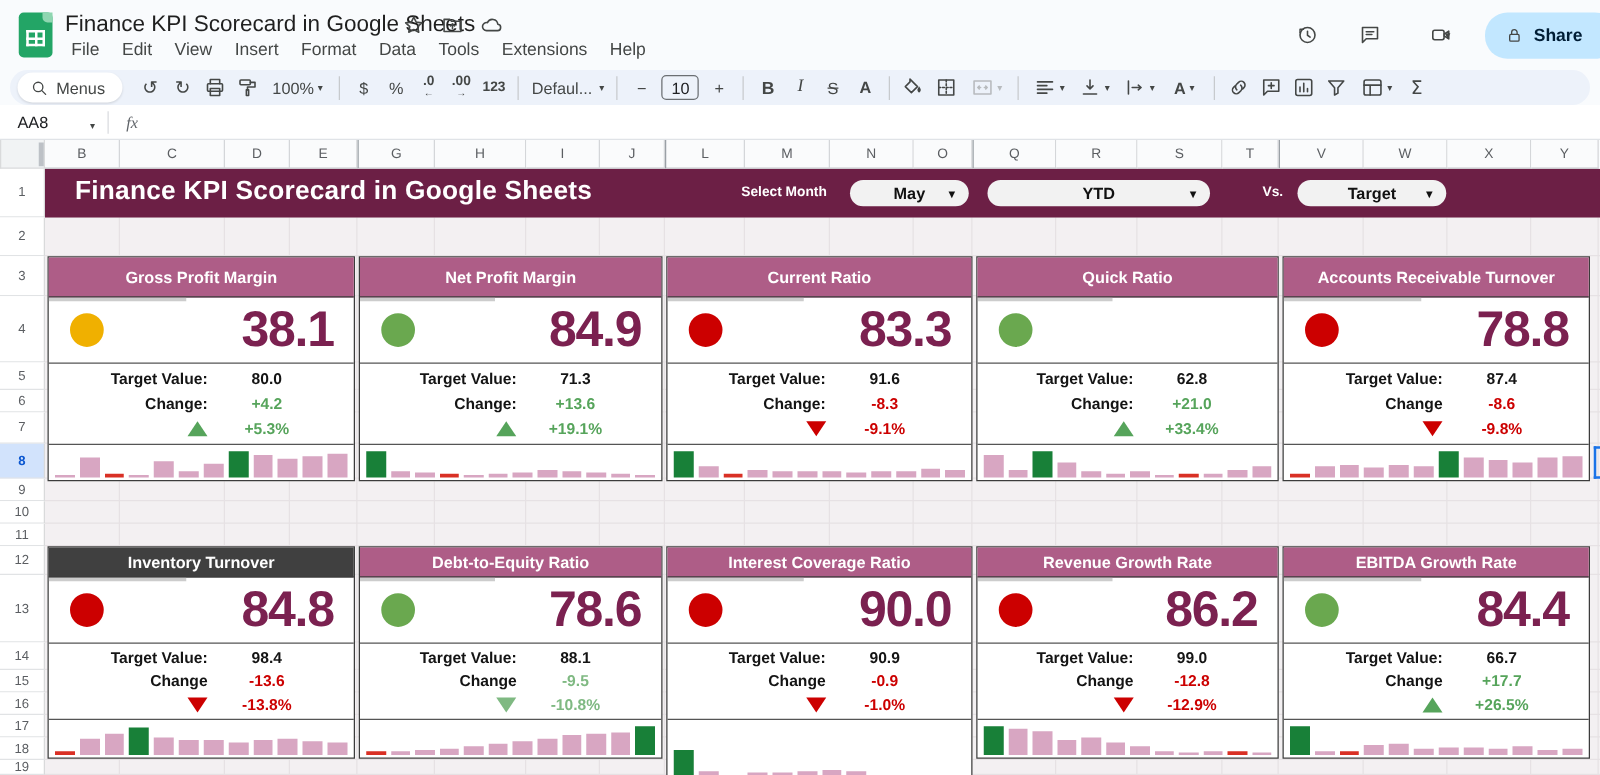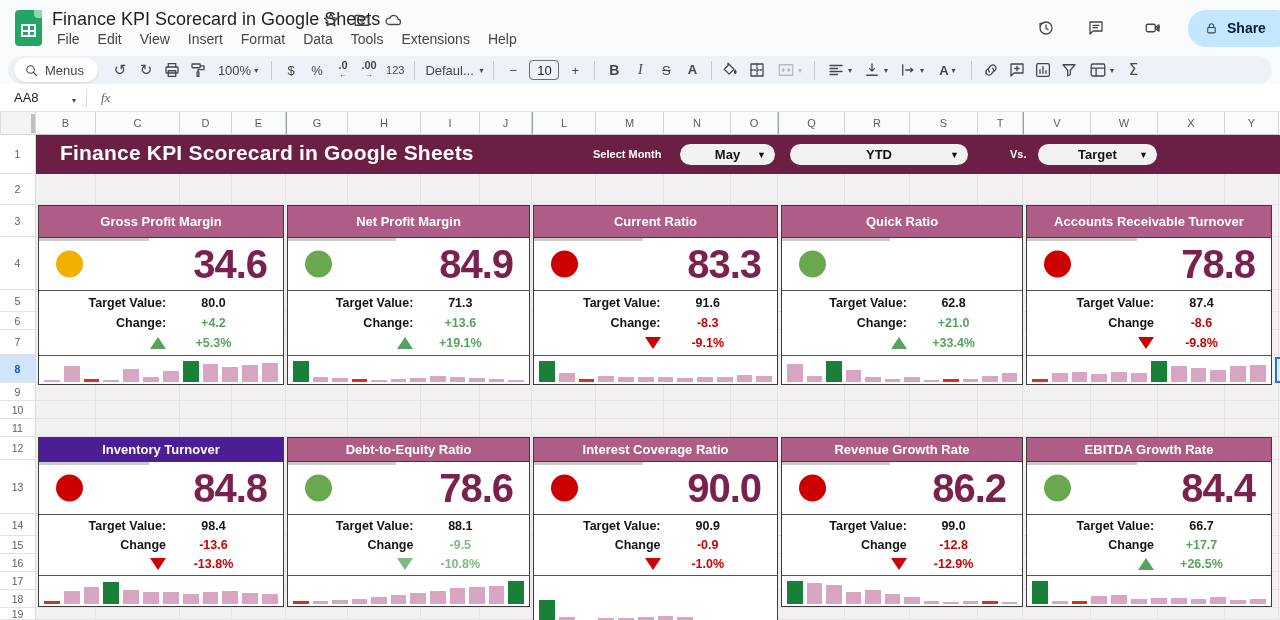--- a/index.html
+++ b/index.html
@@ -223,21 +223,21 @@
             <span class="arr">←</span>
           </span>
       </div>
       <div class="tbtn">
         <span class="dec">
             <span class="top">.00</span>
             <span class="arr">→</span>
           </span>
       </div>
       <div class="tbtn">
-          <span class="tb-txt" style="font-size:11px;font-weight:400">123</span>
+          <span class="tb-txt" style="font-size:11px;font-weight:700">123</span>
         </div>
       <div class="tb-div"></div>
       <div class="tbtn" style="min-width:64px;justify-content:space-between">
         <span class="tb-txt">Defaul...</span>
           <span class="caret">▾</span>
       </div>
       <div class="tb-div"></div>
       <div class="tbtn">
           <span class="tb-txt">−</span>
         </div>
@@ -464,21 +464,21 @@
       </div>
 
       <div id="cards">
           <div class="card" style="left: 2px; top: 70px; width: 246px; height: 180px;">
             <div class="card-header" style="height: 32px; background: rgb(174, 93, 135);">
               <span>Gross Profit Margin</span>
             </div>
             <div class="hdr-shadow" style="top: 32px;"></div>
             <div class="card-value" style="height: 53px;">
               <span class="status-dot" style="background: rgb(240, 176, 0);"></span>
-              <span class="big-value" style="color: rgb(123, 33, 80);">34.6</span>
+              <span class="big-value" style="color: rgb(123, 33, 80);">38.1</span>
             </div>
             <div class="card-stats" style="height: 65px;">
               <div class="srow">
                 <span class="slabel">Target Value:</span>
                 <span class="sval">80.0</span>
               </div>
               <div class="srow">
                 <span class="slabel">Change:</span>
                 <span class="sval" style="color: rgb(86, 164, 91);">+4.2</span>
               </div>
@@ -657,21 +657,21 @@
               <div class="bar" style="background: rgb(216, 166, 194); height: 9px;"></div>
               <div class="bar" style="background: rgb(24, 128, 56); height: 21px;"></div>
               <div class="bar" style="background: rgb(216, 166, 194); height: 16px;"></div>
               <div class="bar" style="background: rgb(216, 166, 194); height: 14px;"></div>
               <div class="bar" style="background: rgb(216, 166, 194); height: 12px;"></div>
               <div class="bar" style="background: rgb(216, 166, 194); height: 16px;"></div>
               <div class="bar" style="background: rgb(216, 166, 194); height: 17px;"></div>
             </div>
           </div>
           <div class="card" style="left: 2px; top: 302px; width: 246px; height: 170px;">
-            <div class="card-header" style="height: 24px; background: #4c1d95;">
+            <div class="card-header" style="height: 24px; background: #404040;">
               <span>Inventory Turnover</span>
             </div>
             <div class="hdr-shadow" style="top: 24px;"></div>
             <div class="card-value" style="height: 53px;">
               <span class="status-dot" style="background: rgb(204, 0, 0);"></span>
               <span class="big-value" style="color: rgb(123, 33, 80);">84.8</span>
             </div>
             <div class="card-stats" style="height: 61px;">
               <div class="srow">
                 <span class="slabel">Target Value:</span>

